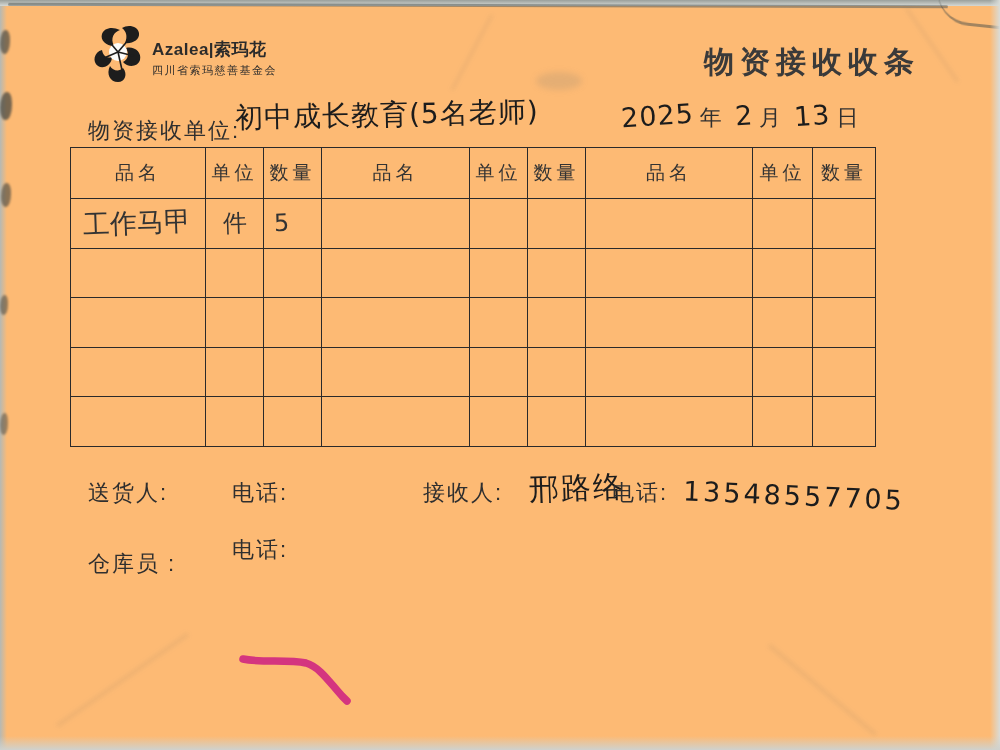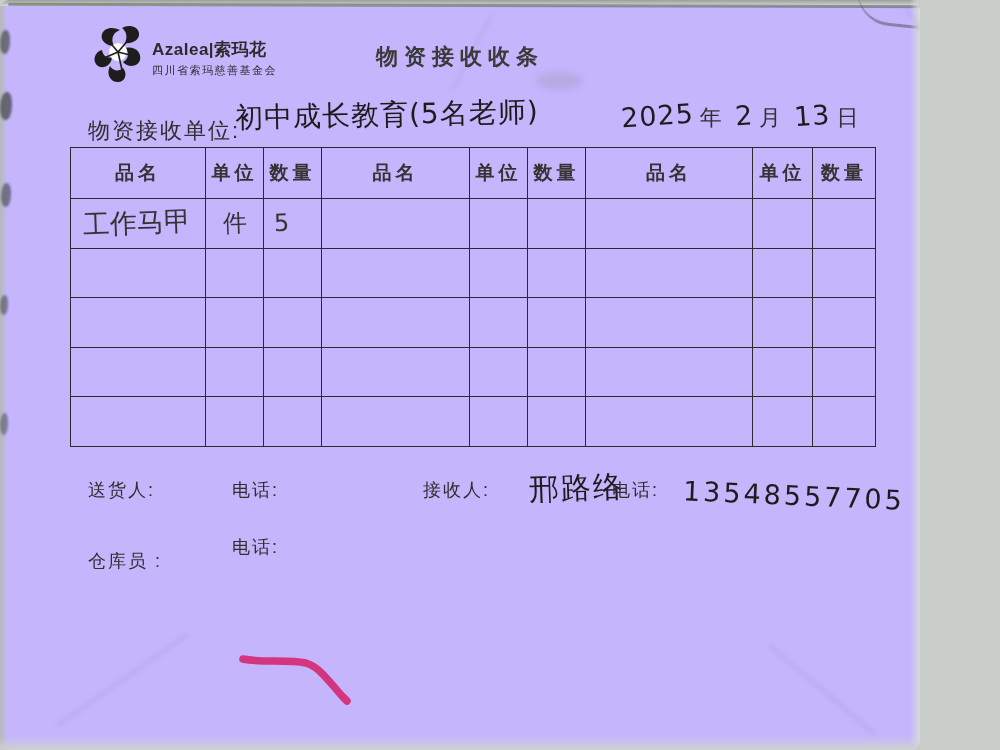--- a/index.html
+++ b/index.html
@@ -1,19 +1,19 @@
 <!DOCTYPE html>
 <html><head>
 <meta charset="utf-8">
 <style>
   * { margin:0; padding:0; box-sizing:border-box; }
   html,body { width:1000px; height:750px; }
   body { font-family:"Liberation Sans","DejaVu Sans",sans-serif; background:#c9cdc9; overflow:hidden; }
 
-  .scan { position:relative; width:920px; height:750px; background:#c4b5fd; overflow:hidden;border-radius:9px; }
+  .scan { position:relative; width:1000px; height:750px; background:#fdba74; overflow:hidden; }
 
   
   .edge-top { position:absolute; left:0; top:0; width:1000px; height:6px;
     background:linear-gradient(#9aa09c,#d6d9d5); }
   .edge-top-line { position:absolute; left:8px; top:4px; width:940px; height:3px;
     background:#5a5f5b; opacity:.55; transform:rotate(.15deg); border-radius:2px; filter:blur(.4px); }
   .corner-tr { position:absolute; right:-6px; top:-8px; width:70px; height:34px;
     border-bottom:3px solid #4a4f4b; border-radius:0 0 0 40px; opacity:.5; transform:rotate(6deg); filter:blur(.5px); }
   .edge-left { position:absolute; left:0; top:6px; width:7px; height:744px;
     background:linear-gradient(90deg,#b5b9b5,rgba(255,255,255,0)); }
@@ -25,43 +25,43 @@
   .crease { position:absolute; background:rgba(90,95,92,.08); filter:blur(2px); }
   .smudge { position:absolute; background:rgba(120,120,118,.18); border-radius:50%; filter:blur(3px); }
 
   
   .logo { position:absolute; left:92px; top:24px; display:flex; align-items:flex-start; }
   .logo svg { display:block; }
   .logo-text { margin-left:4px; margin-top:14px; color:#2b2b2b; }
   .logo-line1 { font-size:17px; font-weight:bold; letter-spacing:.5px; }
   .logo-line2 { font-size:11px; margin-top:2px; letter-spacing:1.5px; }
 
-  .doc-title { position:absolute; left:0; top:42px; width:920px; text-align:center;
-    font-size:22px; font-weight:bold; letter-spacing:6px; color:#3a3a3a; }
+  .doc-title { position:absolute; left:0; top:42px; width:920px; text-align:right;
+    font-size:30px; font-weight:bold; letter-spacing:6px; color:#3a3a3a; }
 
   
   .printed { color:#2f2f2f;margin-top:12px; }
   .unit-label { position:absolute; left:88px; top:104px; font-size:22px; letter-spacing:2px; }
   .hand { color:#1c1c1c; font-family:"DejaVu Sans",sans-serif; white-space:nowrap; }
   .unit-value { position:absolute; left:235px; top:96px; font-size:28px; transform:rotate(-1.2deg); letter-spacing:1px; }
   .date-line { position:absolute; left:615px; top:100px; font-size:22px; letter-spacing:1px; }
   .date-line .hand { display:inline-block; font-size:27px; transform:rotate(-4deg); margin:0 6px; }
   .date-line .printed { letter-spacing:0; }
 
   
   table.items { position:absolute; left:70px; top:147px; width:805px; border-collapse:collapse;
     table-layout:fixed; }
   table.items th, table.items td { border:1.6px solid #2a2a2a; color:#333; }
-  table.items th { height:51px; font-size:19px; font-weight:bold; letter-spacing:4px; text-align:center; }
+  table.items th { height:51px; font-size:19px; font-weight:normal; letter-spacing:4px; text-align:center; }
   table.items td { height:49.5px; font-size:24px; text-align:left; }
   td.hand-cell { color:#161616; font-family:"DejaVu Sans",sans-serif; }
   td .tilt { display:inline-block; transform:rotate(-2deg); }
 
   
-  .f-label { position:absolute; font-size:18px; letter-spacing:2px; color:#2f2f2f; }
+  .f-label { position:absolute; font-size:22px; letter-spacing:2px; color:#2f2f2f; }
   .hand-name { position:absolute; left:529px; top:468px; font-size:30px; transform:rotate(-2deg); letter-spacing:2px; }
   .hand-phone { position:absolute; left:683px; top:480px; font-size:27px; transform:rotate(2.5deg); letter-spacing:3px; }
 
   
   .marker-svg { position:absolute; left:0; top:0; pointer-events:none; }
 </style>
 </head>
 <body>
 
 <div class="scan">

